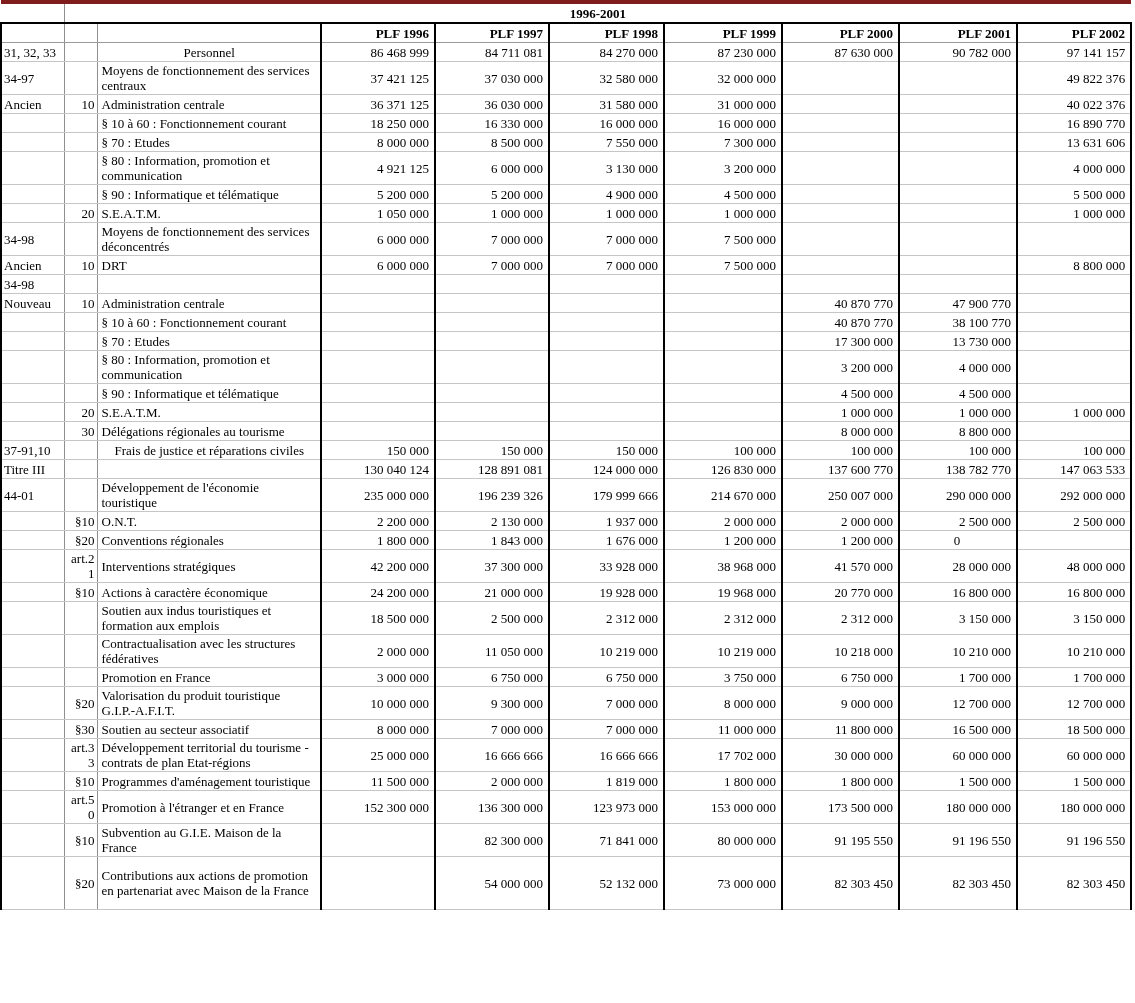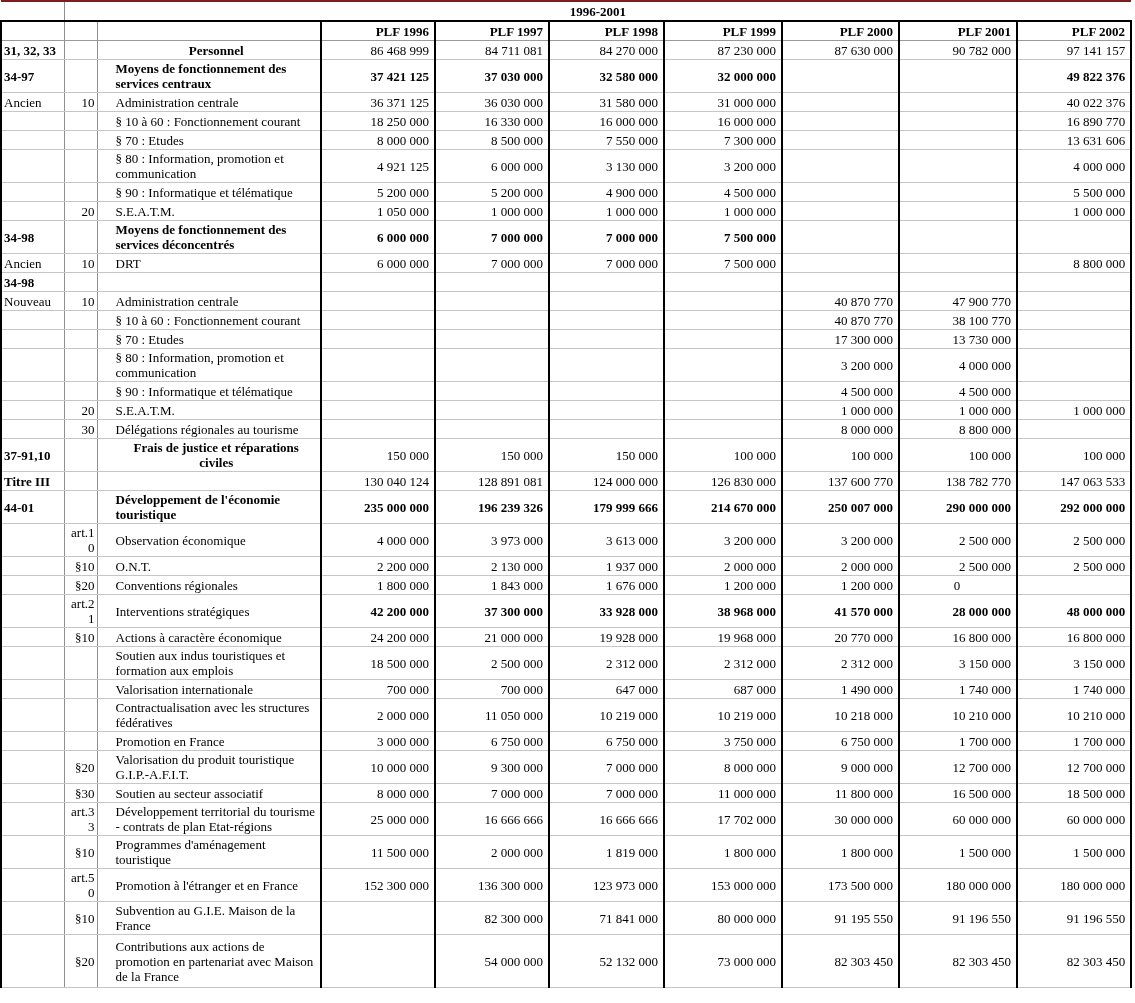--- a/index.html
+++ b/index.html
@@ -15,29 +15,29 @@
     line-height:15px;
     padding:1px 3px;
     vertical-align:middle;
     overflow:hidden;
     border-bottom:1px solid #c6c6c6;
     word-wrap:break-word;
   }
   
   td.ca{border-left:2px solid #000;border-right:1px solid #8f8f8f;padding-left:2px;}
   td.cb{border-right:1px solid #8f8f8f;text-align:right;padding-right:2px;}
-  td.cl{border-right:2px solid #000;padding-left:18px;}
+  td.cl{border-right:2px solid #000;padding-left:4px;}
   td.cy{border-right:2px solid #000;text-align:right;padding-right:5px;}
   
-  tr.spanrow td{border-top:2px solid #7f1d1d;border-bottom:none;margin-top:44px;}
+  tr.spanrow td{border-top:4px solid #7f1d1d;border-bottom:none;margin-top:44px;}
   tr.spanrow td.sa{border-left:none;border-right:1px solid #8f8f8f;}
   tr.spanrow td.sb{border-right:none;text-align:center;font-weight:bold;}
   
   tr.headrow td{border-top:2px solid #000;text-align:right;font-weight:bold;border-bottom:1px solid #9a9a9a;}
-  .bold{font-weight:bold;}
+  .bold{font-weight:normal;}
   .center{text-align:center !important;}
   tr.tall td{height:50px;}
 </style>
 </head>
 <body>
 
 <table>
   <colgroup>
     <col style="width:63px">
       <col style="width:33px">
@@ -316,32 +316,20 @@
         <td class="cy bold">235 000 000</td>
         <td class="cy bold">196 239 326</td>
         <td class="cy bold">179 999 666</td>
         <td class="cy bold">214 670 000</td>
         <td class="cy bold">250 007 000</td>
         <td class="cy bold">290 000 000</td>
         <td class="cy bold">292 000 000</td>
       </tr>
       <tr>
         <td class="ca"></td>
-        <td class="cb">art.10</td>
-        <td class="cl">Observation économique</td>
-        <td class="cy">4 000 000</td>
-        <td class="cy">3 973 000</td>
-        <td class="cy">3 613 000</td>
-        <td class="cy">3 200 000</td>
-        <td class="cy">3 200 000</td>
-        <td class="cy">2 500 000</td>
-        <td class="cy">2 500 000</td>
-      </tr>
-      <tr>
-        <td class="ca"></td>
         <td class="cb">§10</td>
         <td class="cl">O.N.T.</td>
         <td class="cy">2 200 000</td>
         <td class="cy">2 130 000</td>
         <td class="cy">1 937 000</td>
         <td class="cy">2 000 000</td>
         <td class="cy">2 000 000</td>
         <td class="cy">2 500 000</td>
         <td class="cy">2 500 000</td>
       </tr>
@@ -389,32 +377,20 @@
         <td class="cy">2 500 000</td>
         <td class="cy">2 312 000</td>
         <td class="cy">2 312 000</td>
         <td class="cy">2 312 000</td>
         <td class="cy">3 150 000</td>
         <td class="cy">3 150 000</td>
       </tr>
       <tr>
         <td class="ca"></td>
         <td class="cb"></td>
-        <td class="cl">Valorisation internationale</td>
-        <td class="cy">700 000</td>
-        <td class="cy">700 000</td>
-        <td class="cy">647 000</td>
-        <td class="cy">687 000</td>
-        <td class="cy">1 490 000</td>
-        <td class="cy">1 740 000</td>
-        <td class="cy">1 740 000</td>
-      </tr>
-      <tr>
-        <td class="ca"></td>
-        <td class="cb"></td>
         <td class="cl">Contractualisation avec les structures fédératives</td>
         <td class="cy">2 000 000</td>
         <td class="cy">11 050 000</td>
         <td class="cy">10 219 000</td>
         <td class="cy">10 219 000</td>
         <td class="cy">10 218 000</td>
         <td class="cy">10 210 000</td>
         <td class="cy">10 210 000</td>
       </tr>
       <tr>

